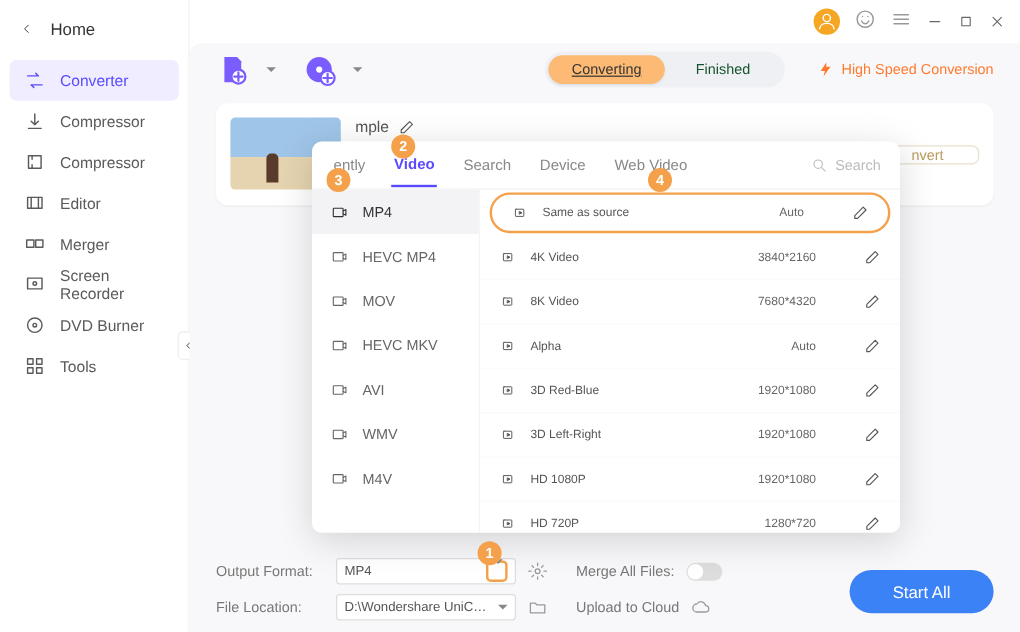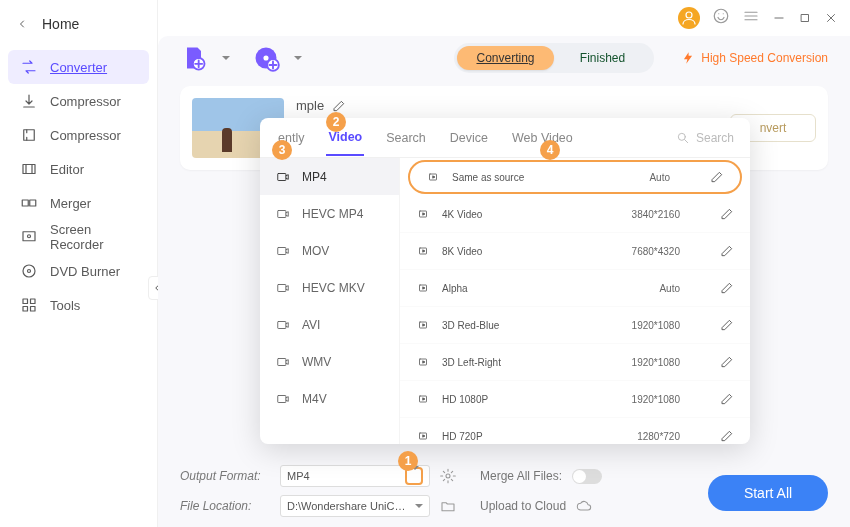--- a/index.html
+++ b/index.html
@@ -10,21 +10,21 @@
 .titlebar .circle { width: 22px; height: 22px; border-radius: 50%; background: #f5a623; display: flex; align-items: center; justify-content: center; color: #fff; font-size: 12px; }
 .titlebar svg { width: 18px; height: 18px; }
 .titlebar .winbtn { width: 14px; height: 14px; display: flex; align-items: center; justify-content: center; cursor: pointer; }
 
 
 .sidebar { position: absolute; left: 0; top: 0; bottom: 0; width: 158px; border-right: 1px solid #f0f0f0; padding-top: 6px; background:#fff; }
 .home-row { display: flex; align-items: center; height: 36px; padding: 0 16px; gap: 14px; color: #333; font-size: 14px; cursor:pointer; }
 .home-row svg { width: 12px; height: 12px; }
 .nav { list-style: none; padding: 8px 8px; }
 .nav li { display: flex; align-items: center; height: 34px; padding: 0 12px; gap: 12px; color: #5a5a5a; font-size: 13px; border-radius: 6px; cursor: pointer; }
-.nav li.active { background: #efedff; color: #5a4bff; text-decoration: underline; }
+.nav li.active { background: #efedff; color: #5a4bff; }
 .nav li svg { width: 18px; height: 18px; flex-shrink: 0; }
 .collapse-tab { position:absolute; right:-9px; top: 276px; width:18px; height:24px; background:#fff; border:1px solid #eee; border-radius:4px; display:flex; align-items:center; justify-content:center; cursor:pointer;}
 
 
 .main { position: absolute; left: 158px; right: 0; top: 36px; bottom: 0; background: #f8f8fb; border-radius: 10px 0 0 0; overflow:hidden; }
 .toolbar { height: 44px; display: flex; align-items: center; padding: 0 22px; gap: 12px; }
 .addbtn { width:28px; height:28px; display:flex; align-items:center; justify-content:center; cursor:pointer; }
 .dd-caret{ width:0;height:0;border-left:4px solid transparent;border-right:4px solid transparent;border-top:4px solid #888; margin-left:2px;}
 .seg { background: #eef0f4; border-radius: 20px; height: 30px; width: 200px; display: flex; align-items: center; padding: 3px; margin-left:140px;}
 .seg div { flex: 1; text-align: center; font-size: 12px; color: #14532d; height: 24px; line-height: 24px; border-radius: 16px; cursor:pointer; }
@@ -33,21 +33,21 @@
 .hsc svg{width:14px;height:14px;}
 
 .card { margin: 6px 22px; background: #fff; border-radius: 10px; padding: 12px; display: flex; gap: 12px; box-shadow: 0 1px 2px rgba(0,0,0,0.04); }
 .thumb { width: 92px; height: 60px; border-radius: 4px; background: linear-gradient(180deg,#9fc5e8 0%,#9fc5e8 55%,#e6d4b0 55%,#e6d4b0 100%); position:relative;}
 .thumb::after{content:'';position:absolute;left:30px;top:30px;width:10px;height:24px;background:#5a3a2a;border-radius:4px 4px 0 0;}
 .card-body{flex:1;}
 .fname{display:flex;align-items:center;gap:8px;color:#555;font-size:13px;}
 .fname svg{width:14px;height:14px;}
 .cut-row{display:flex;gap:18px;margin-top:26px;color:#888;}
 .cut-row span{cursor:pointer;}
-.convert-btn{ width:86px; height:28px; background:#fff; border:1px solid #e6e0cc; color:#b89b5e; font-size:12px; border-radius:6px; align-self:center;cursor:pointer;}
+.convert-btn{ width:86px; height:16px; background:#fff; border:1px solid #e6e0cc; color:#b89b5e; font-size:12px; border-radius:6px; align-self:center;cursor:pointer;}
 
 
 .popup { position: absolute; left: 260px; top: 118px; width: 490px; height: 326px; background: #fff; border-radius: 8px; box-shadow: 0 6px 30px rgba(0,0,0,0.15); z-index:10; display:flex; flex-direction:column;}
 .tabs { display: flex; align-items: center; height: 40px; padding: 0 16px; gap: 20px; border-bottom: 1px solid #f0f0f0; font-size: 12.5px; color: #888; }
 .tabs .tab { cursor: pointer; padding: 0 2px; }
 .tabs .tab.on { color: #5a4bff; font-weight: 600; border-bottom: 2px solid #5a4bff; padding-bottom: 10px; margin-bottom: -11px; }
 .tabs .search{ margin-left:auto; display:flex; align-items:center; gap:6px; color:#bbb; font-size:12px;}
 .tabs .search svg{width:14px;height:14px;}
 .popup-body{flex:1;display:flex;overflow:hidden;}
 .fmt-list{width:140px;border-right:1px solid #f4f4f4;overflow-y:auto;}
@@ -60,21 +60,21 @@
 .preset .res{margin-left:auto;margin-right:40px;color:#666;}
 .preset svg.edit{width:14px;height:14px;cursor:pointer;}
 .preset.hl{border:2px solid #f5a04a;border-radius:18px;height:34px;margin:2px 8px;}
 
 
 .badge{position:absolute;width:20px;height:20px;border-radius:50%;background:#f5a04a;color:#fff;font-size:12px;font-weight:600;display:flex;align-items:center;justify-content:center;z-index:20;}
 
 
 .footer{position:absolute;left:22px;right:22px;bottom:10px;display:flex;flex-direction:column;gap:8px;font-size:12px;color:#777;}
 .footer-row{display:flex;align-items:center;gap:10px;}
-.footer-row .lbl{width:90px;font-style:italic;}
+.footer-row .lbl{width:90px;}
 .footer select, .footer .sel{width:150px;height:22px;border:1px solid #ddd;border-radius:3px;background:#fff;font-size:11px;padding:0 6px;color:#555;}
 .sel{display:flex;align-items:center;justify-content:space-between;cursor:pointer;}
 .hlbox{border:2px solid #f5a04a;border-radius:4px;padding:1px 2px;}
 .footer svg{width:16px;height:16px;color:#999;}
 .toggle{width:30px;height:15px;border-radius:8px;background:#ddd;position:relative;cursor:pointer;}
 .toggle::after{content:'';position:absolute;width:13px;height:13px;border-radius:50%;background:#fff;top:1px;left:1px;}
 .start-all{position:absolute;right:0;bottom:6px;width:120px;height:36px;border-radius:20px;background:#3b82f6;color:#fff;font-size:14px;border:none;cursor:pointer;}
 
 svg{stroke:currentColor;fill:none;stroke-width:1.6;stroke-linecap:round;stroke-linejoin:round;}
 </style>

